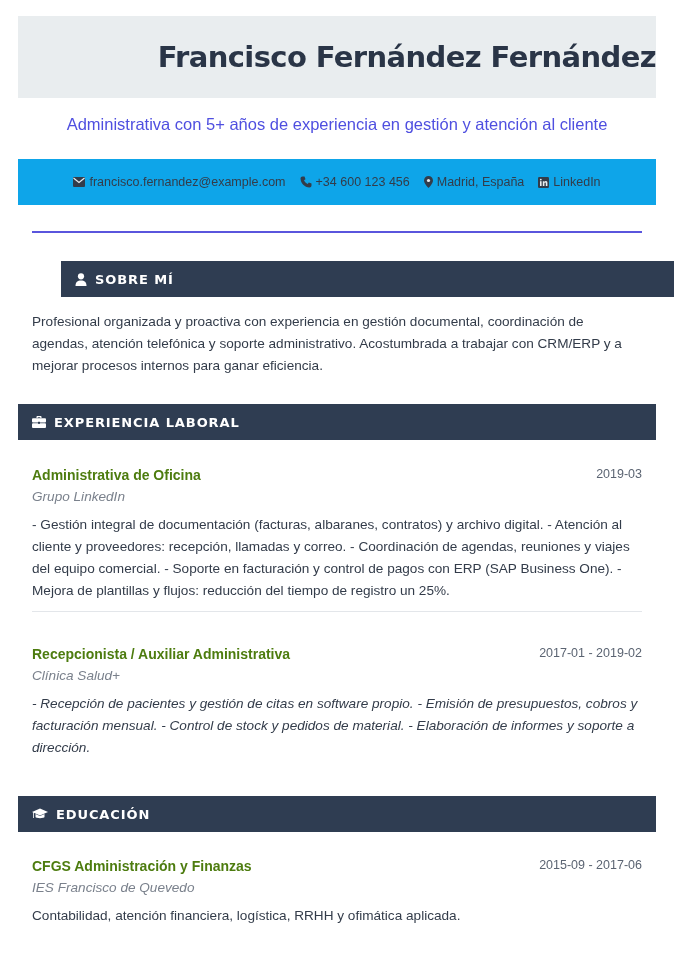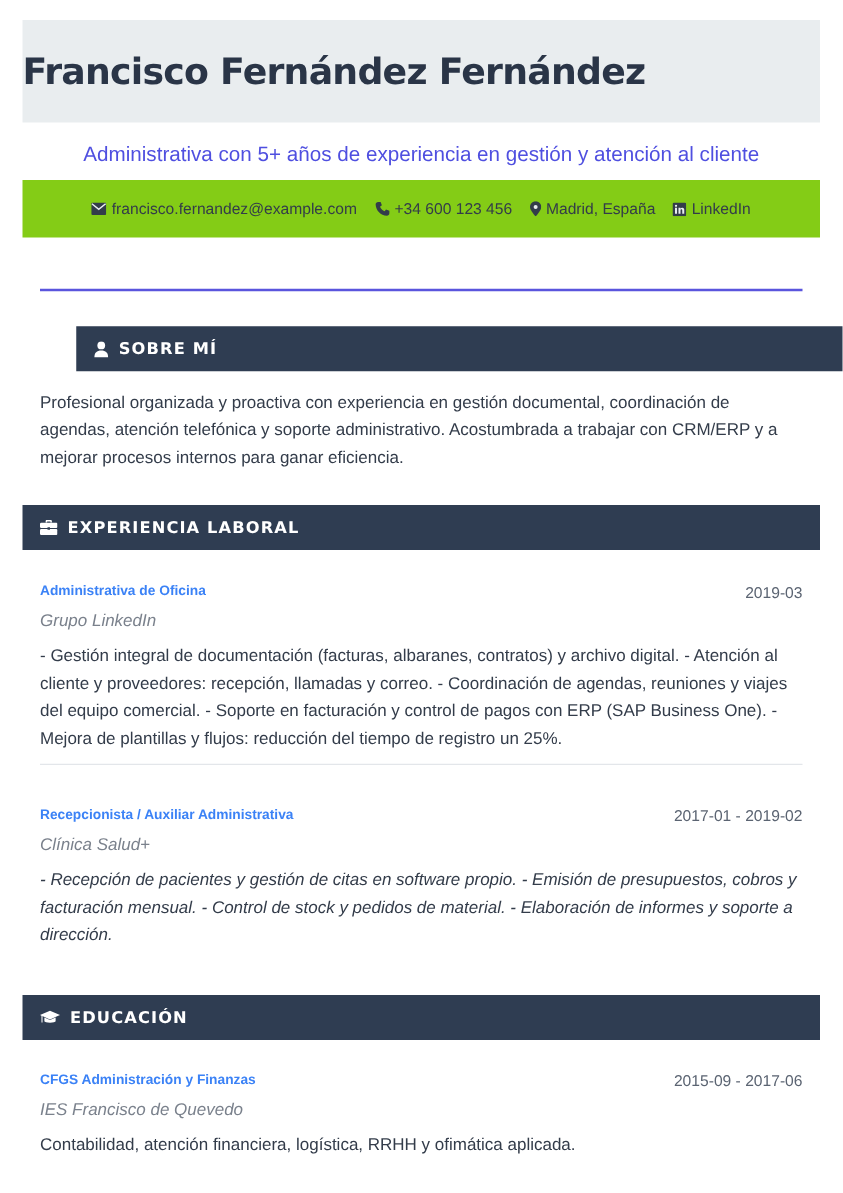--- a/index.html
+++ b/index.html
@@ -1,39 +1,39 @@
 <!DOCTYPE html>
 <html><head>
 <meta charset="utf-8">
 <style>
   * { box-sizing: border-box; margin: 0; padding: 0; }
   html, body { width: 674px; height: 954px; background: #ffffff; overflow: hidden; }
   body { font-family: "Liberation Sans", sans-serif; color: #333c4a; position: relative; }
 
   .header { position: absolute; left: 18px; top: 16px; width: 638px; height: 82px; background: #e9edef;
-    display: flex; align-items: center; justify-content: flex-start; }
+    display: flex; align-items: center; justify-content: flex-end; }
   .name { font-family: "DejaVu Sans", sans-serif; font-weight: bold; font-size: 29px; color: #2a3547; letter-spacing: -0.6px; }
 
   .tagline { position: absolute; left: 18px; top: 115px; width: 638px; text-align: center;
     font-size: 16.5px; color: #4f4fe0; }
 
-  .contact { position: absolute; left: 18px; top: 144px; width: 638px; height: 46px; background: #84cc16;
+  .contact { position: absolute; left: 18px; top: 159px; width: 638px; height: 46px; background: #0ea5e9;
     display: flex; align-items: center; justify-content: center; gap: 14px; font-size: 12.5px; color: #333c4a; }
   .contact-item { display: flex; align-items: center; gap: 4px; }
   .contact-item svg { display: block; }
 
   .divider { position: absolute; left: 32px; top: 231px; width: 610px; height: 2px; background: #5a55dd; }
 
   .sec-head { position: absolute; left: 18px; width: 638px; height: 36px; background: #2f3d52;
     display: flex; align-items: center; padding-left: 14px; gap: 8px; }
   .sec-head .title { font-family: "DejaVu Sans", sans-serif; font-weight: bold; font-size: 13px; letter-spacing: 0.9px; color: #ffffff; }
 
   .para { position: absolute; left: 32px; width: 610px; font-size: 13.6px; line-height: 22px; color: #333c4a; }
 
-  .entry-title { position: absolute; left: 32px; font-weight: bold; font-size: 11px; color: #3b82f6; }
+  .entry-title { position: absolute; left: 32px; font-weight: bold; font-size: 14px; color: #4d7c0f; }
   .entry-date { position: absolute; right: 32px; font-size: 12.5px; color: #5b6472; }
   .entry-org { position: absolute; left: 32px; font-style: italic; font-size: 13.6px; color: #7a818c; }
 
   .hr { position: absolute; left: 32px; width: 610px; height: 1px; background: #e3e6ea; }
 </style>
 </head>
 <body>
 
 <div class="header">
   <h1 class="name">Francisco Fernández Fernández</h1>

